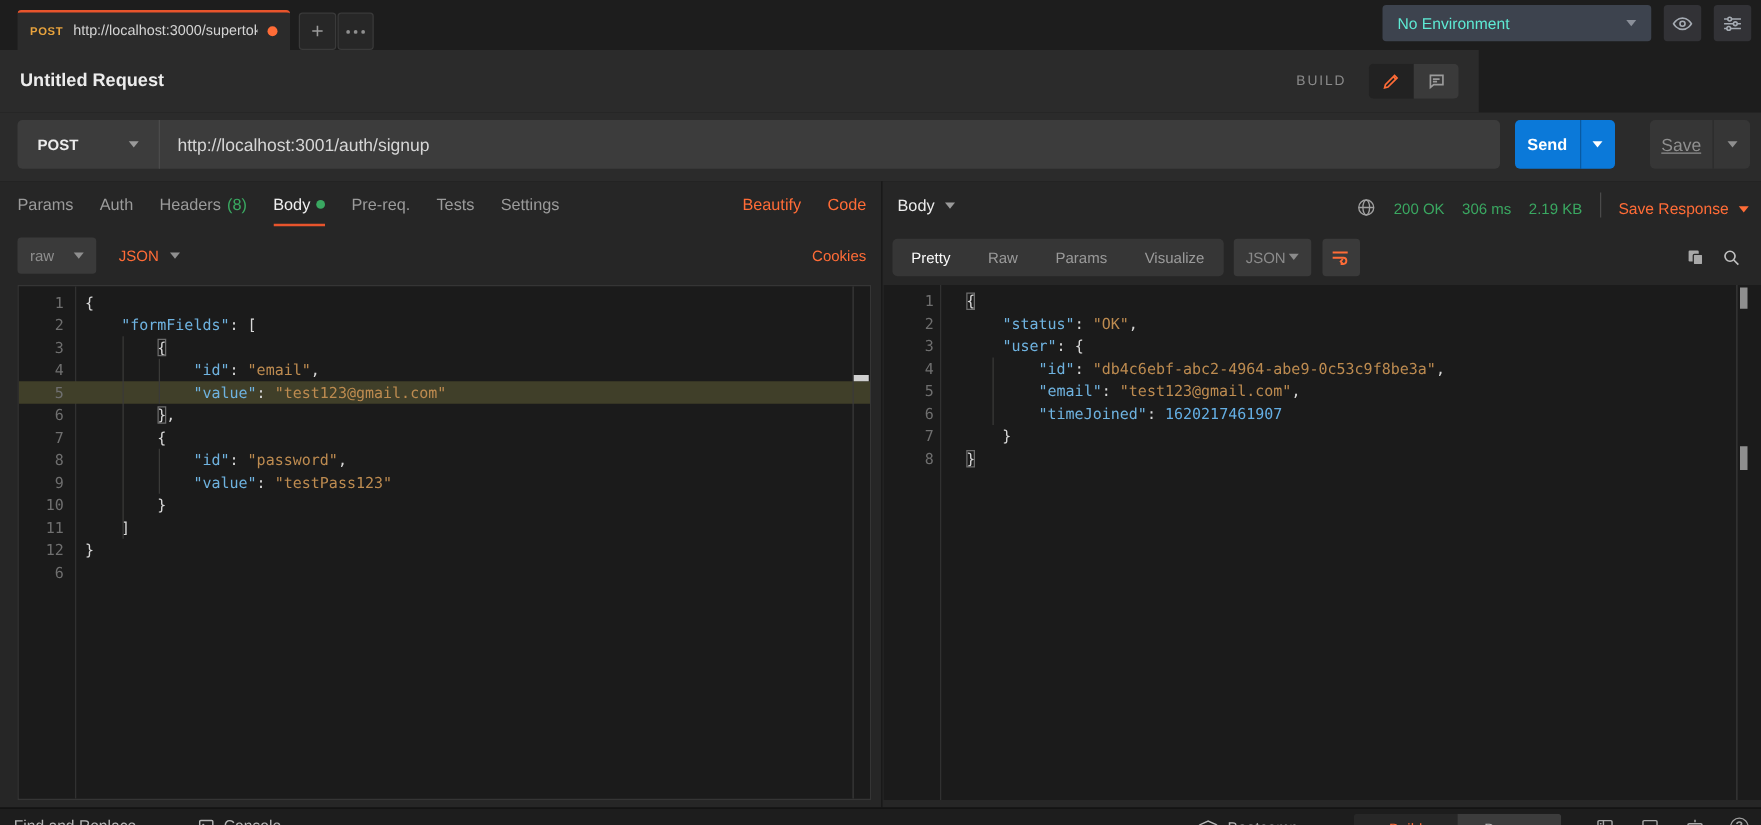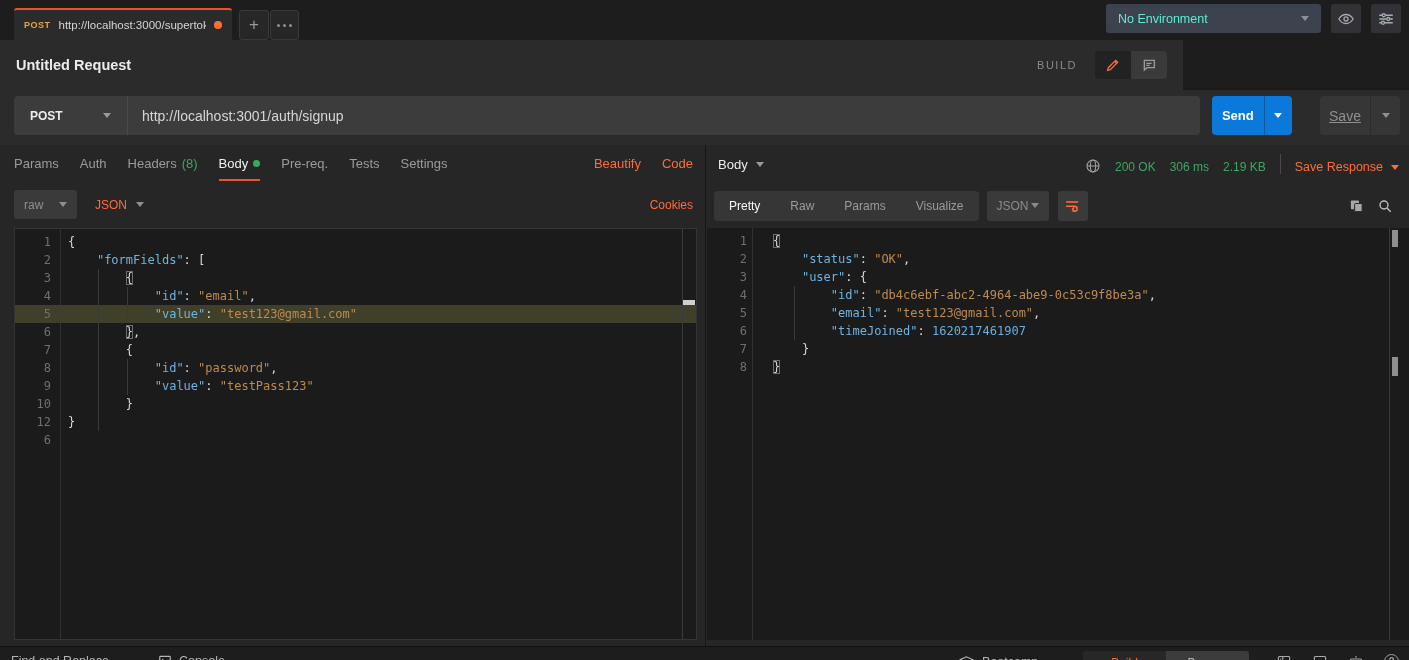--- a/index.html
+++ b/index.html
@@ -289,20 +289,21 @@
           <div class="ed-row"><span class="ed-num">1</span><span class="ed-code"><span class="tk-p">{</span></span></div>
           <div class="ed-row"><span class="ed-num">2</span><span class="ed-code"><span class="tk-p">    </span><span class="tk-k">"formFields"</span><span class="tk-p">: [</span></span></div>
           <div class="ed-row"><span class="ed-num">3</span><span class="ed-code"><span class="tk-p">        </span><span class="tk-m">{</span></span></div>
           <div class="ed-row"><span class="ed-num">4</span><span class="ed-code"><span class="tk-p">            </span><span class="tk-k">"id"</span><span class="tk-p">: </span><span class="tk-s">"email"</span><span class="tk-p">,</span></span></div>
           <div class="ed-row hl"><span class="ed-num">5</span><span class="ed-code"><span class="tk-p">            </span><span class="tk-k">"value"</span><span class="tk-p">: </span><span class="tk-s">"test123@gmail.com"</span></span></div>
           <div class="ed-row"><span class="ed-num">6</span><span class="ed-code"><span class="tk-p">        </span><span class="tk-m">}</span><span class="tk-p">,</span></span></div>
           <div class="ed-row"><span class="ed-num">7</span><span class="ed-code"><span class="tk-p">        {</span></span></div>
           <div class="ed-row"><span class="ed-num">8</span><span class="ed-code"><span class="tk-p">            </span><span class="tk-k">"id"</span><span class="tk-p">: </span><span class="tk-s">"password"</span><span class="tk-p">,</span></span></div>
           <div class="ed-row"><span class="ed-num">9</span><span class="ed-code"><span class="tk-p">            </span><span class="tk-k">"value"</span><span class="tk-p">: </span><span class="tk-s">"testPass123"</span></span></div>
           <div class="ed-row"><span class="ed-num">10</span><span class="ed-code"><span class="tk-p">        }</span></span></div>
+          <div class="ed-row"><span class="ed-num">11</span><span class="ed-code"><span class="tk-p">    ]</span></span></div>
           <div class="ed-row"><span class="ed-num">12</span><span class="ed-code"><span class="tk-p">}</span></span></div>
           <div class="ed-row"><span class="ed-num">6</span><span class="ed-code"></span></div>
         </div>
       <div class="guide" style="left:83px;top:40px;height:162px;"></div>
       <div class="guide" style="left:112px;top:58px;height:36px;"></div>
       <div class="guide" style="left:112px;top:130px;height:36px;"></div>
       <div class="track">
         <div class="cursor-mark"></div>
       </div>
     </div>

